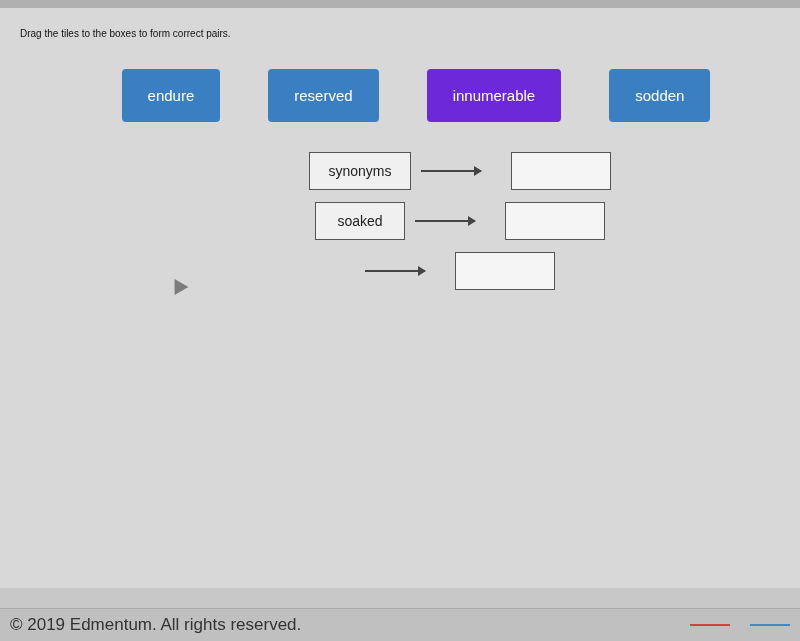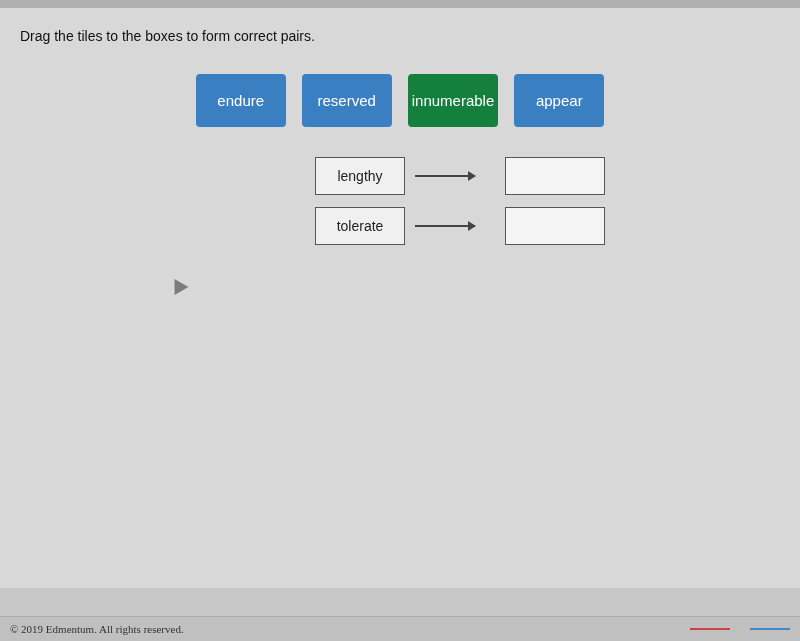--- a/index.html
+++ b/index.html
@@ -23,48 +23,49 @@
     }
 
     .main-content {
       background-color: #d8d8d8;
       padding: 20px 20px 10px 20px;
       min-height: 580px;
       position: relative;
     }
 
     .instruction-text {
-      font-size: 14px;
+      font-size: 10px;
       color: #111;
       margin-bottom: 10px;
     }
 
     .tiles-area {
       display: flex;
       justify-content: center;
       gap: 16px;
       margin-top: 30px;
       margin-bottom: 30px;
     }
 
     .tile {
       background-color: #3a7fc1;
       color: white;
-      padding: 18px 4px;
+      padding: 18px 26px;
       border-radius: 4px;
       font-size: 15px;
       font-weight: 500;
       cursor: grab;
       user-select: none;
       min-width: 90px;
       text-align: center;
+      margin-left: 32px;
     }
 
     .tile.innumerable {
-      background-color: #15803d;
+      background-color: #6d28d9;
     }
 
     .matching-area {
       display: flex;
       flex-direction: column;
       align-items: center;
       gap: 12px;
       margin-top: 10px;
       position: relative;
       left: 60px;
@@ -117,27 +118,26 @@
       height: 38px;
     }
 
     .footer {
       position: absolute;
       bottom: 0;
       left: 0;
       right: 0;
       background-color: #c0c0c0;
       padding: 6px 10px;
-      font-size: 11px;
+      font-size: 17px;
       color: #333;
       border-top: 1px solid #aaa;
       display: flex;
       align-items: center;
       justify-content: space-between;
-      font-family: Liberation Serif, serif;
     }
 
     .footer-underlines {
       display: flex;
       gap: 20px;
     }
 
     .footer-underline-red {
       width: 40px;
       height: 2px;
@@ -170,38 +170,44 @@
 
 <div class="main-content">
 
   <p class="instruction-text">Drag the tiles to the boxes to form correct pairs.</p>
 
 
   <div class="tiles-area">
     <div class="tile">endure</div>
     <div class="tile">reserved</div>
     <div class="tile innumerable">innumerable</div>
-    <div class="tile">appear</div>
+    <div class="tile">sodden</div>
   </div>
 
   <div class="cursor-indicator"></div>
 
   <div class="matching-area">
 
     <div class="match-row">
-      <div class="synonym-box">lengthy</div>
+      <div class="synonym-box">synonyms</div>
       <div class="arrow">
         <div class="arrow-line"></div>
       </div>
       <div class="drop-box"></div>
     </div>
 
-
     <div class="match-row">
-      <div class="synonym-box">tolerate</div>
+      <div class="synonym-box">soaked</div>
+      <div class="arrow">
+        <div class="arrow-line"></div>
+      </div>
+      <div class="drop-box"></div>
+    </div>
+
+    <div class="match-row">
       <div class="arrow">
         <div class="arrow-line"></div>
       </div>
       <div class="drop-box"></div>
     </div>
 
 
   </div>
 
 </div>

